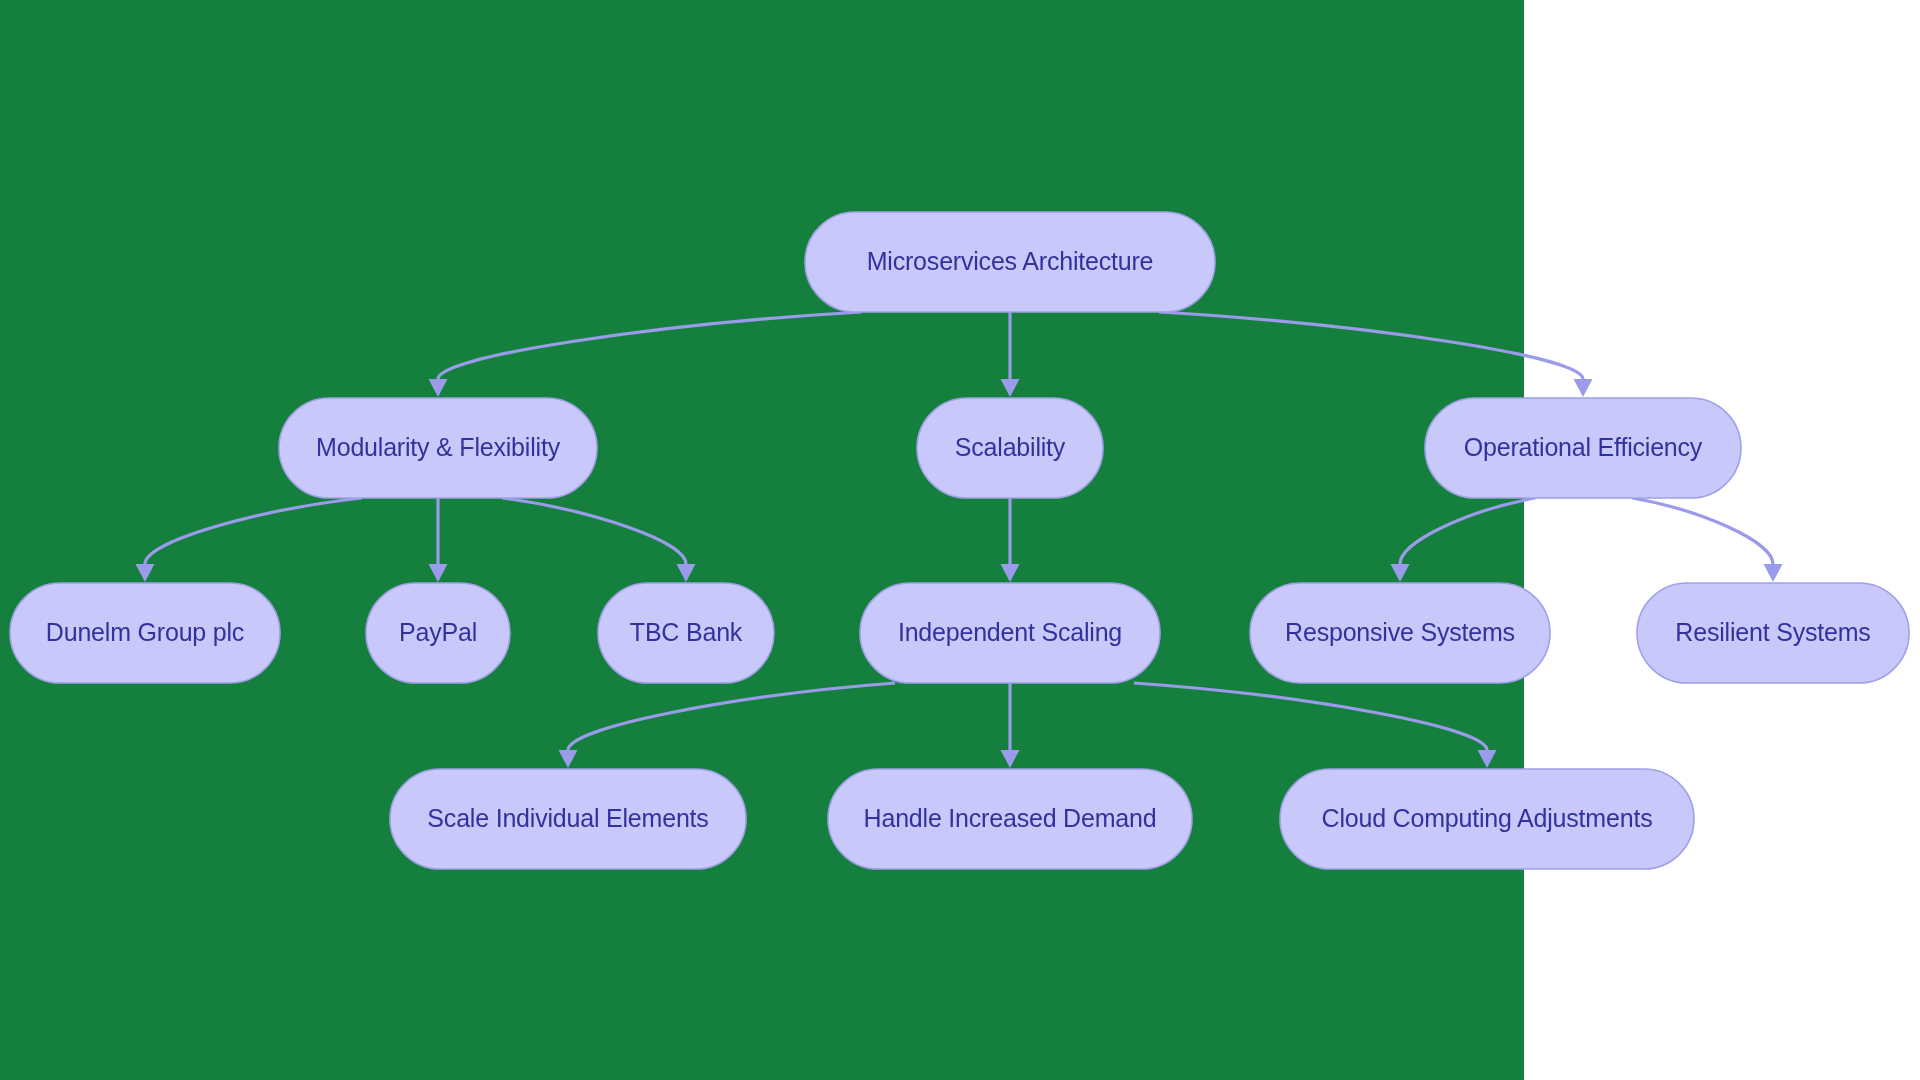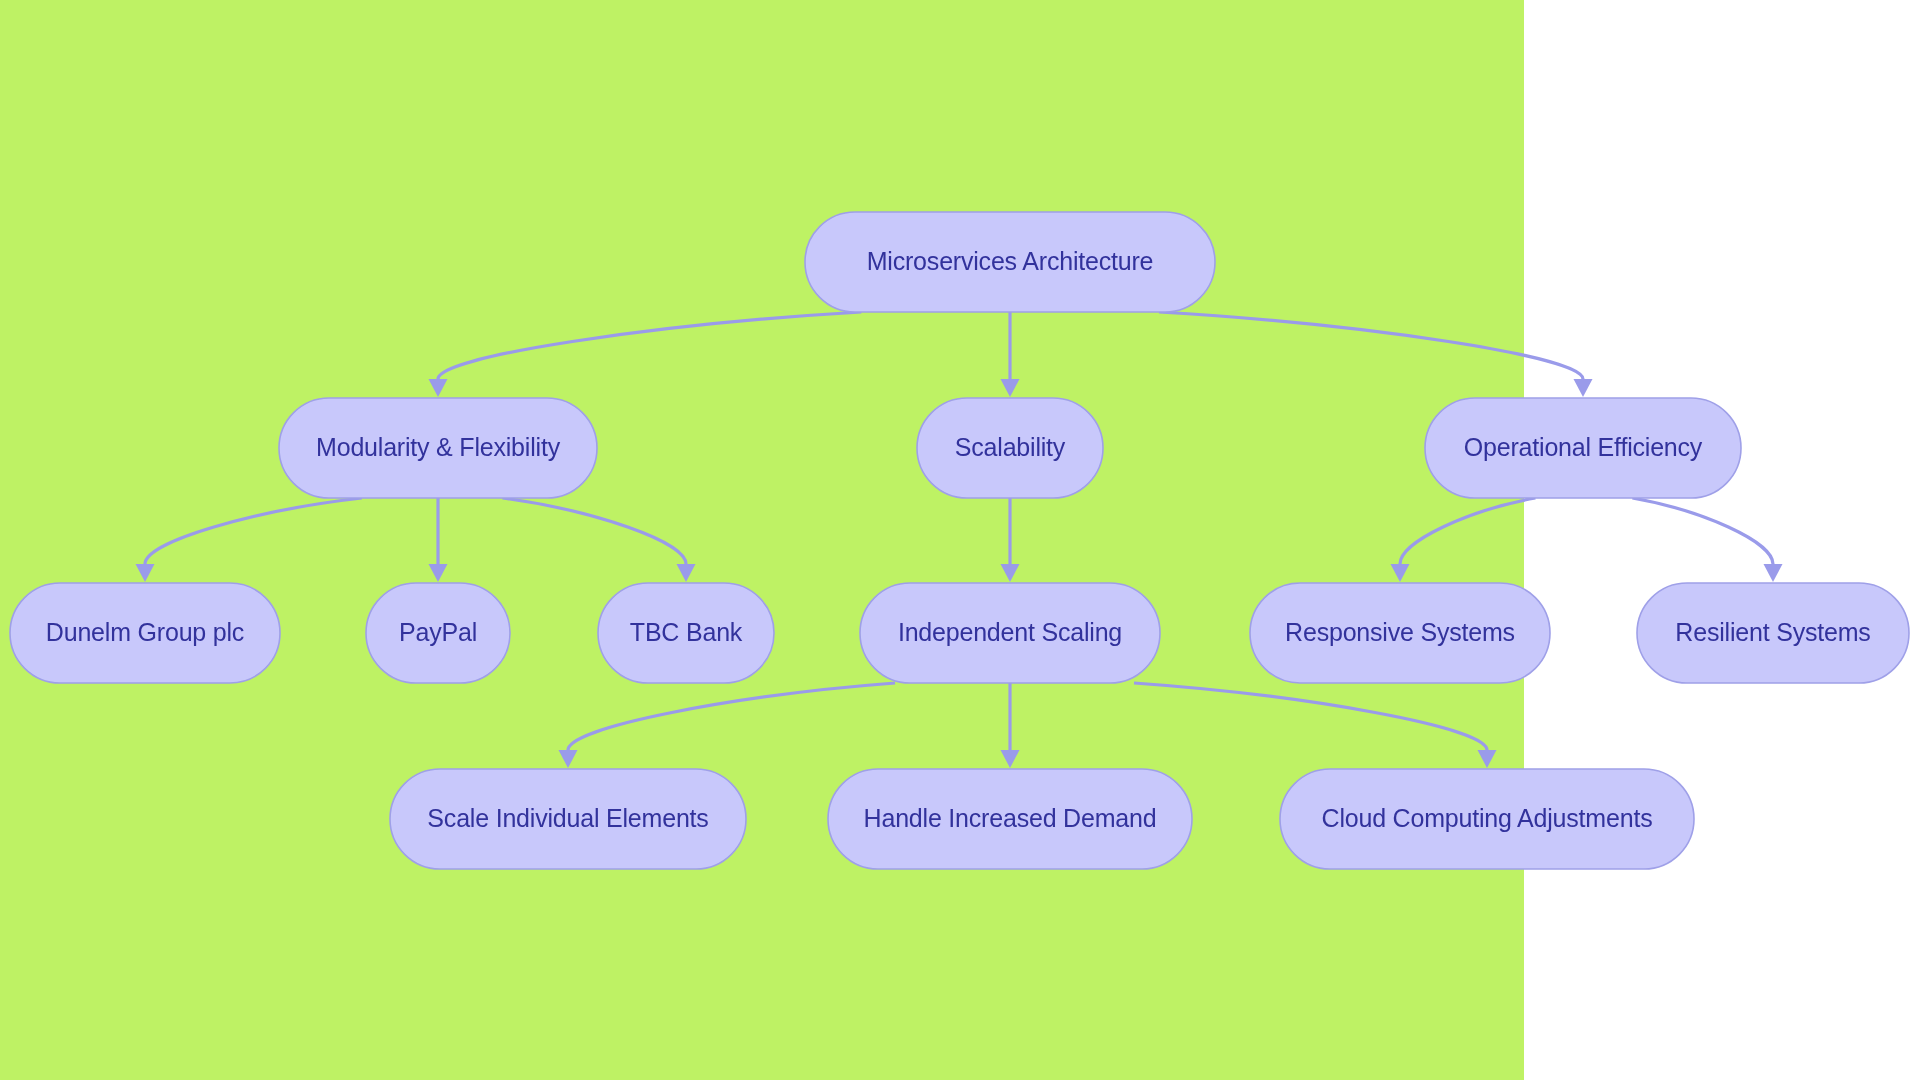--- a/index.html
+++ b/index.html
@@ -10,21 +10,21 @@
   body {
     width: 1920px;
     height: 1080px;
     overflow: hidden;
     font-family: "Liberation Sans", sans-serif;
   }
   #flow-root {
     position: relative;
     width: 1524px;
     height: 1080px;
-    background: #bef264;
+    background: #15803d;
   }
   svg#flow-svg {
     position: absolute;
     left: 0;
     top: 0;
     width: 1920px;
     height: 1080px;
     display: block;
   }
   .node-shape {

